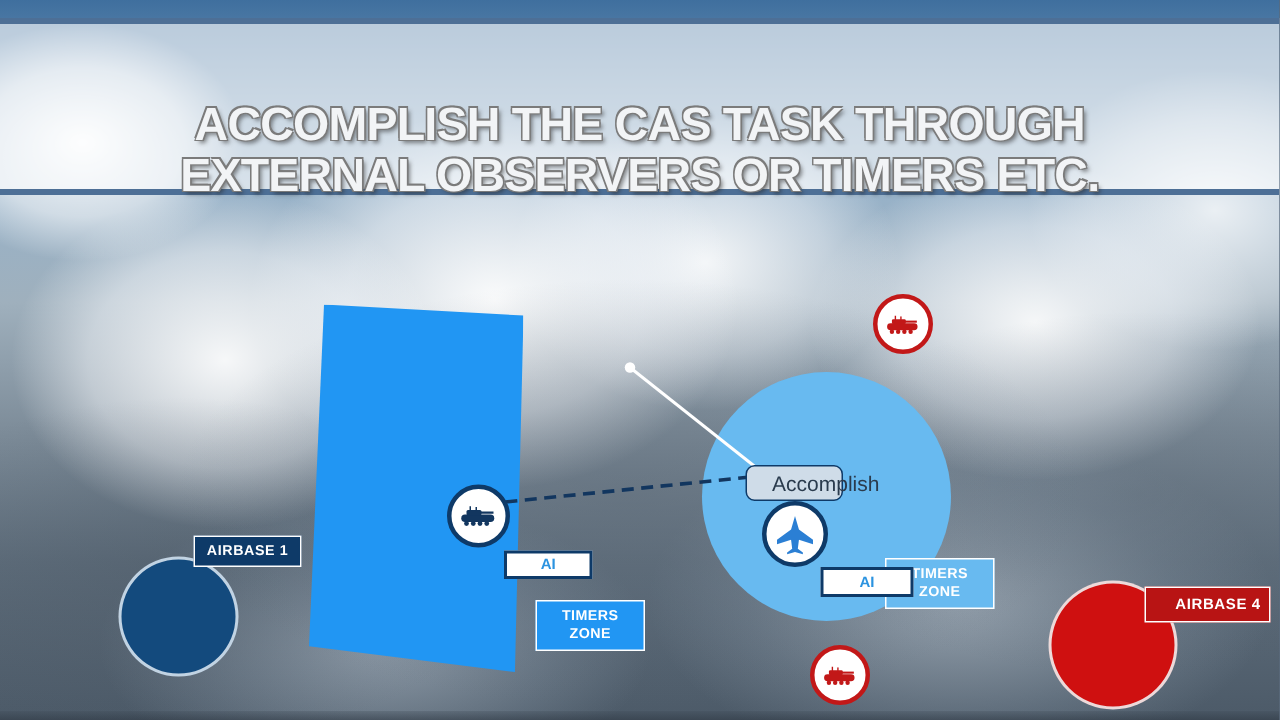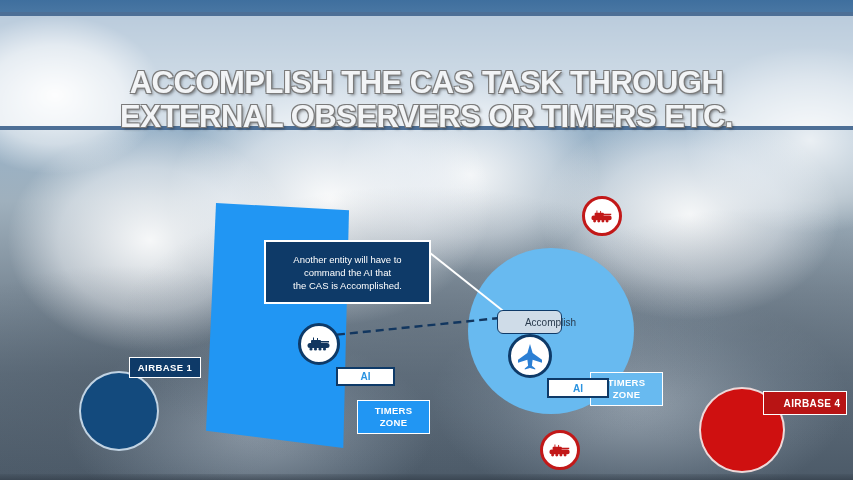--- a/index.html
+++ b/index.html
@@ -124,21 +124,21 @@
   .lbl-patrol{left:357px;top:400px;width:73px;height:34px;font-size:9.5px;line-height:12px;white-space:pre-line;letter-spacing:.3px;}
   .lbl-engage{left:590px;top:372px;width:73px;height:34px;font-size:9.5px;line-height:12px;white-space:pre-line;letter-spacing:.3px;}
   .lbl-ai-blue{left:292px;top:367px;width:59px;height:19px;font-size:10px;}
   .lbl-ai-jet{left:503px;top:378px;width:62px;height:20px;font-size:10px;}
 
   
   .accomplish{
     position:absolute;left:497px;top:310px;width:65px;height:24px;
     background:#cfdce8;border:1.8px solid #0e3a68;border-radius:6px;
     box-sizing:border-box;display:flex;align-items:center;justify-content:center;
-    color:#2a3b4d;font-size:10px;padding-left:42px;
+    color:#2a3b4d;font-size:14px;padding-left:42px;
   }
 
   
   .bottom-strip{position:absolute;left:0;bottom:0;width:853px;height:6px;
     background:linear-gradient(180deg,rgba(60,72,84,.25),rgba(45,55,66,.55));}
 </style>
 </head>
 <body>
 
 <div id="slide">
@@ -160,25 +160,20 @@
     <line x1="5" y1="5" x2="92" y2="74" stroke="#ffffff" stroke-width="2"></line>
     <circle cx="5" cy="5" r="3.5" fill="#ffffff"></circle>
     <circle cx="93" cy="75" r="3.5" fill="#ffffff"></circle>
   </svg>
 
   <svg class="dash-arrow" viewBox="0 0 195 40">
     <line x1="2" y1="26" x2="178" y2="8" stroke="#12365f" stroke-width="2.4" stroke-dasharray="8,5"></line>
     <polygon points="178,3 189,8.5 177,13" fill="#12365f"></polygon>
   </svg>
 
-  <div class="callout">
-    <div class="callout-text">Another entity will have to
-command the AI that
-the CAS is Accomplished.</div>
-  </div>
 
   <div class="marker marker-blue tank-blue">
     <svg width="26" height="16" viewBox="0 0 52 30">
       <rect x="3" y="13" width="44" height="10" rx="5" fill="#12365f"></rect>
       <rect x="10" y="7" width="20" height="7" rx="2" fill="#12365f"></rect>
       <rect x="28" y="9" width="18" height="3" fill="#12365f"></rect>
       <rect x="14" y="2" width="2" height="6" fill="#12365f"></rect>
       <rect x="22" y="3" width="2" height="5" fill="#12365f"></rect>
       <circle cx="10" cy="25" r="3.2" fill="#12365f"></circle>
       <circle cx="19" cy="25" r="3.2" fill="#12365f"></circle>

